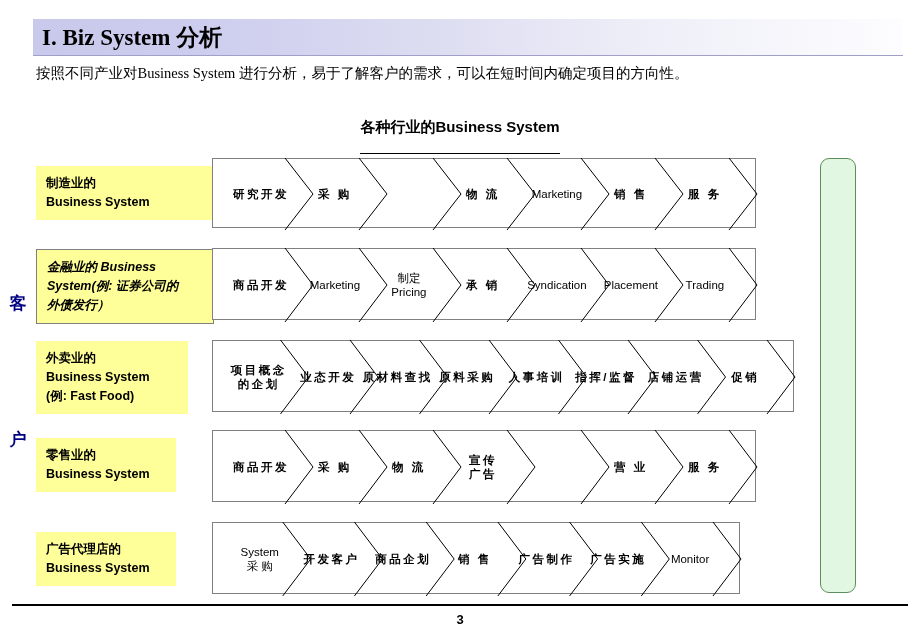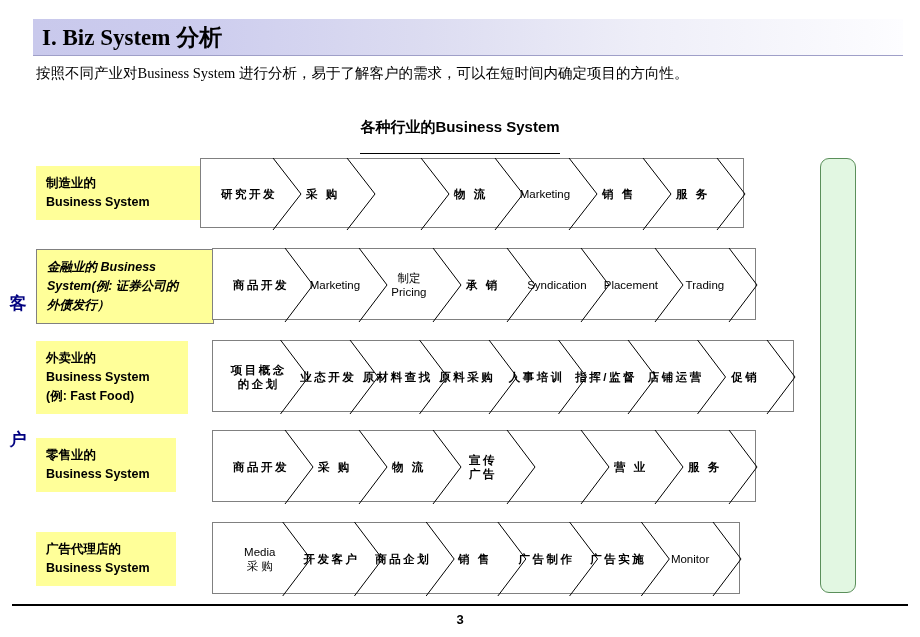--- a/index.html
+++ b/index.html
@@ -165,21 +165,21 @@
 <div id="header-rule"></div>
 <div id="intro-text">按照不同产业对Business System 进行分析，易于了解客户的需求，可以在短时间内确定项目的方向性。</div>
 
 <div id="chart-title">
   <span>各种行业的Business System</span>
 </div>
 
 <div id="diagram-rows">
     <div class="label-box" style="left: 36px; top: 166px; width: 184px; min-height: 52px;">制造业的
 Business System</div>
-    <div class="chain" style="left: 200px; top: 158px; width: 544px; height: 70px;">
+    <div class="chain" style="left: 212px; top: 158px; width: 544px; height: 70px;">
       <svg class="chain-svg" width="574" height="70">
         <path d="M 72 -1 L 100 35 L 72 71" fill="none" stroke="#000000" stroke-width="1"></path>
         <path d="M 146 -1 L 174 35 L 146 71" fill="none" stroke="#000000" stroke-width="1"></path>
         <path d="M 220 -1 L 248 35 L 220 71" fill="none" stroke="#000000" stroke-width="1"></path>
         <path d="M 294 -1 L 322 35 L 294 71" fill="none" stroke="#000000" stroke-width="1"></path>
         <path d="M 368 -1 L 396 35 L 368 71" fill="none" stroke="#000000" stroke-width="1"></path>
         <path d="M 442 -1 L 470 35 L 442 71" fill="none" stroke="#000000" stroke-width="1"></path>
         <path d="M 516 -1 L 544 35 L 516 71" fill="none" stroke="#000000" stroke-width="1"></path>
       </svg>
       <div class="seg-label cjk" style="width: 86px; left: 4.92px; top: 0px; height: 70px; display: flex; align-items: center; justify-content: center;"><span style="white-space: pre-line; display: block; text-align: center;">研究开发</span></div>
@@ -260,21 +260,21 @@
     <div class="chain" style="left: 212px; top: 522px; width: 528px; height: 72px;">
       <svg class="chain-svg" width="558" height="72">
         <path d="M 69.71428571428571 -1 L 97.71428571428571 36 L 69.71428571428571 73" fill="none" stroke="#000000" stroke-width="1"></path>
         <path d="M 141.42857142857142 -1 L 169.42857142857142 36 L 141.42857142857142 73" fill="none" stroke="#000000" stroke-width="1"></path>
         <path d="M 213.1428571428571 -1 L 241.1428571428571 36 L 213.1428571428571 73" fill="none" stroke="#000000" stroke-width="1"></path>
         <path d="M 284.85714285714283 -1 L 312.85714285714283 36 L 284.85714285714283 73" fill="none" stroke="#000000" stroke-width="1"></path>
         <path d="M 356.57142857142856 -1 L 384.57142857142856 36 L 356.57142857142856 73" fill="none" stroke="#000000" stroke-width="1"></path>
         <path d="M 428.2857142857142 -1 L 456.2857142857142 36 L 428.2857142857142 73" fill="none" stroke="#000000" stroke-width="1"></path>
         <path d="M 499.99999999999994 -1 L 528 36 L 499.99999999999994 73" fill="none" stroke="#000000" stroke-width="1"></path>
       </svg>
-      <div class="seg-label latin" style="width: 83.7143px; left: 4.92px; top: 0px; height: 72px; display: flex; align-items: center; justify-content: center;"><span style="white-space: pre-line; display: block; text-align: center;">Media
+      <div class="seg-label latin" style="width: 83.7143px; left: 4.92px; top: 0px; height: 72px; display: flex; align-items: center; justify-content: center;"><span style="white-space: pre-line; display: block; text-align: center;">System
 采 购</span></div>
       <div class="seg-label cjk" style="width: 83.7143px; left: 76.6343px; top: 0px; height: 72px; display: flex; align-items: center; justify-content: center;"><span style="white-space: pre-line; display: block; text-align: center;">开发客户</span></div>
       <div class="seg-label cjk" style="width: 83.7143px; left: 148.349px; top: 0px; height: 72px; display: flex; align-items: center; justify-content: center;"><span style="white-space: pre-line; display: block; text-align: center;">商品企划</span></div>
       <div class="seg-label cjk" style="width: 83.7143px; left: 220.063px; top: 0px; height: 72px; display: flex; align-items: center; justify-content: center;"><span style="white-space: pre-line; display: block; text-align: center;">销 售</span></div>
       <div class="seg-label cjk" style="width: 83.7143px; left: 291.777px; top: 0px; height: 72px; display: flex; align-items: center; justify-content: center;"><span style="white-space: pre-line; display: block; text-align: left;">广告制作</span></div>
       <div class="seg-label cjk" style="width: 83.7143px; left: 363.491px; top: 0px; height: 72px; display: flex; align-items: center; justify-content: center;"><span style="white-space: pre-line; display: block; text-align: center;">广告实施</span></div>
       <div class="seg-label latin" style="width: 83.7143px; left: 435.206px; top: 0px; height: 72px; display: flex; align-items: center; justify-content: center;"><span style="white-space: pre-line; display: block; text-align: center;">Monitor</span></div>
     </div>
   </div>
 

